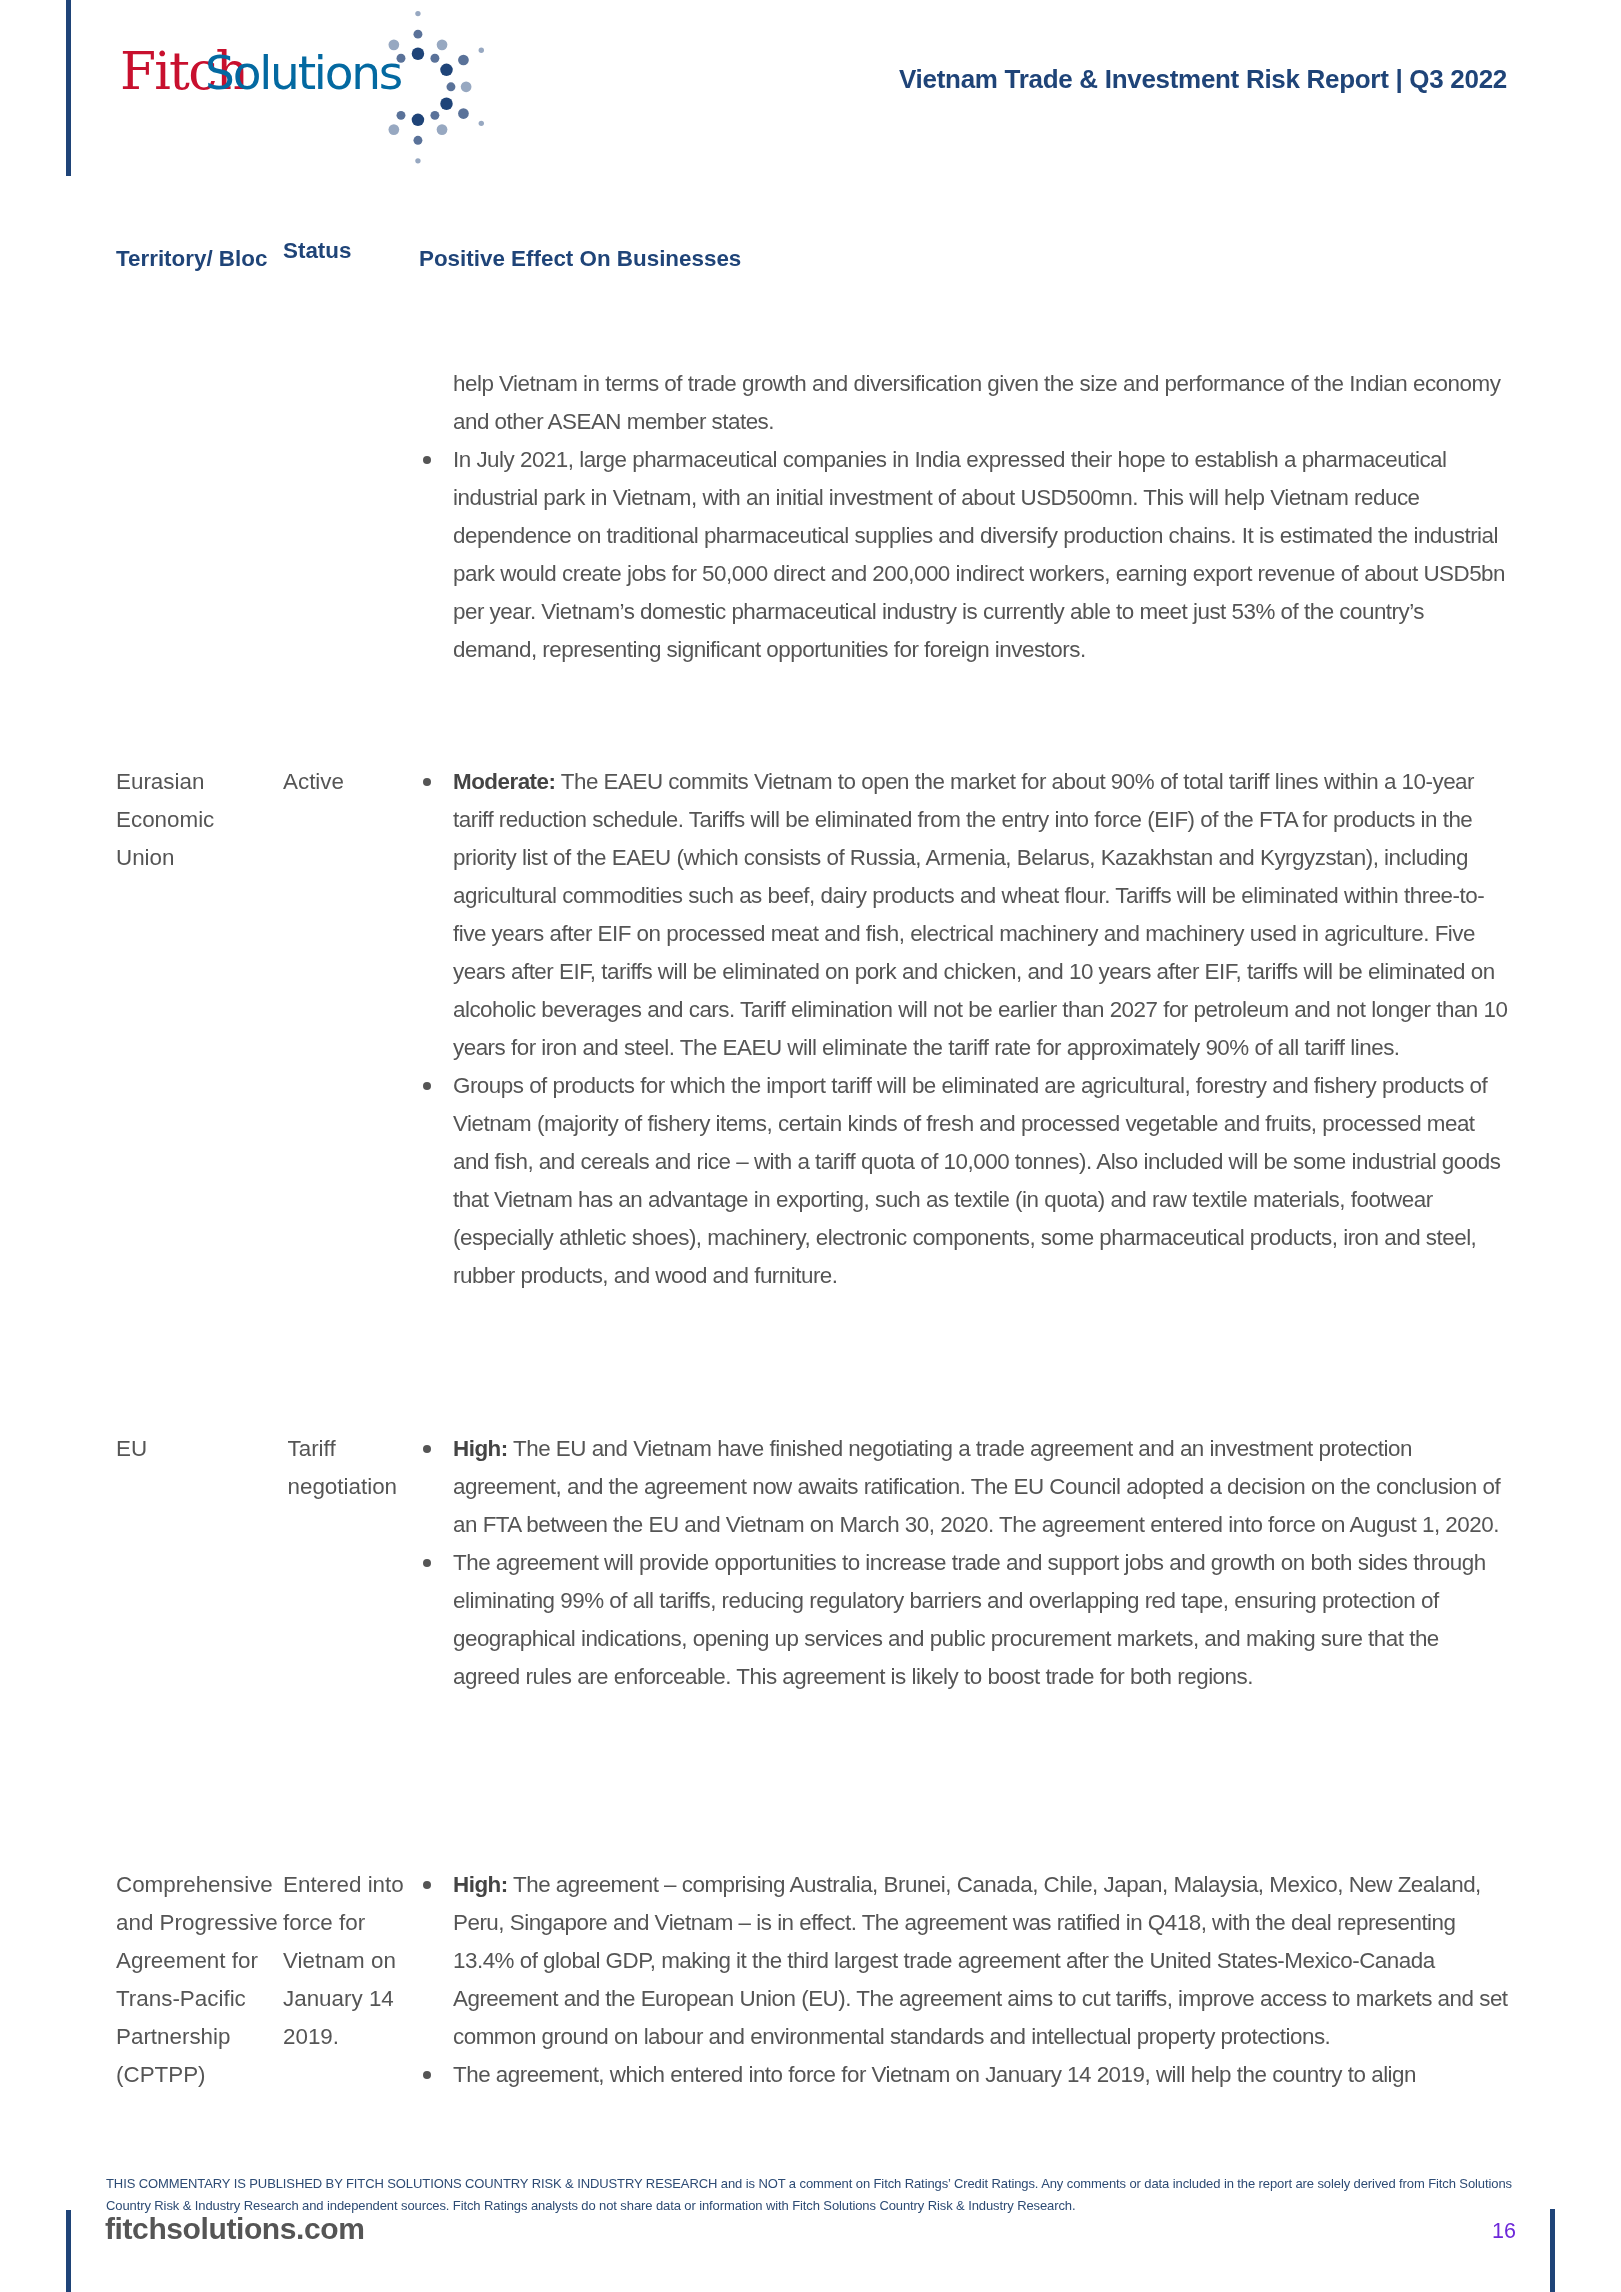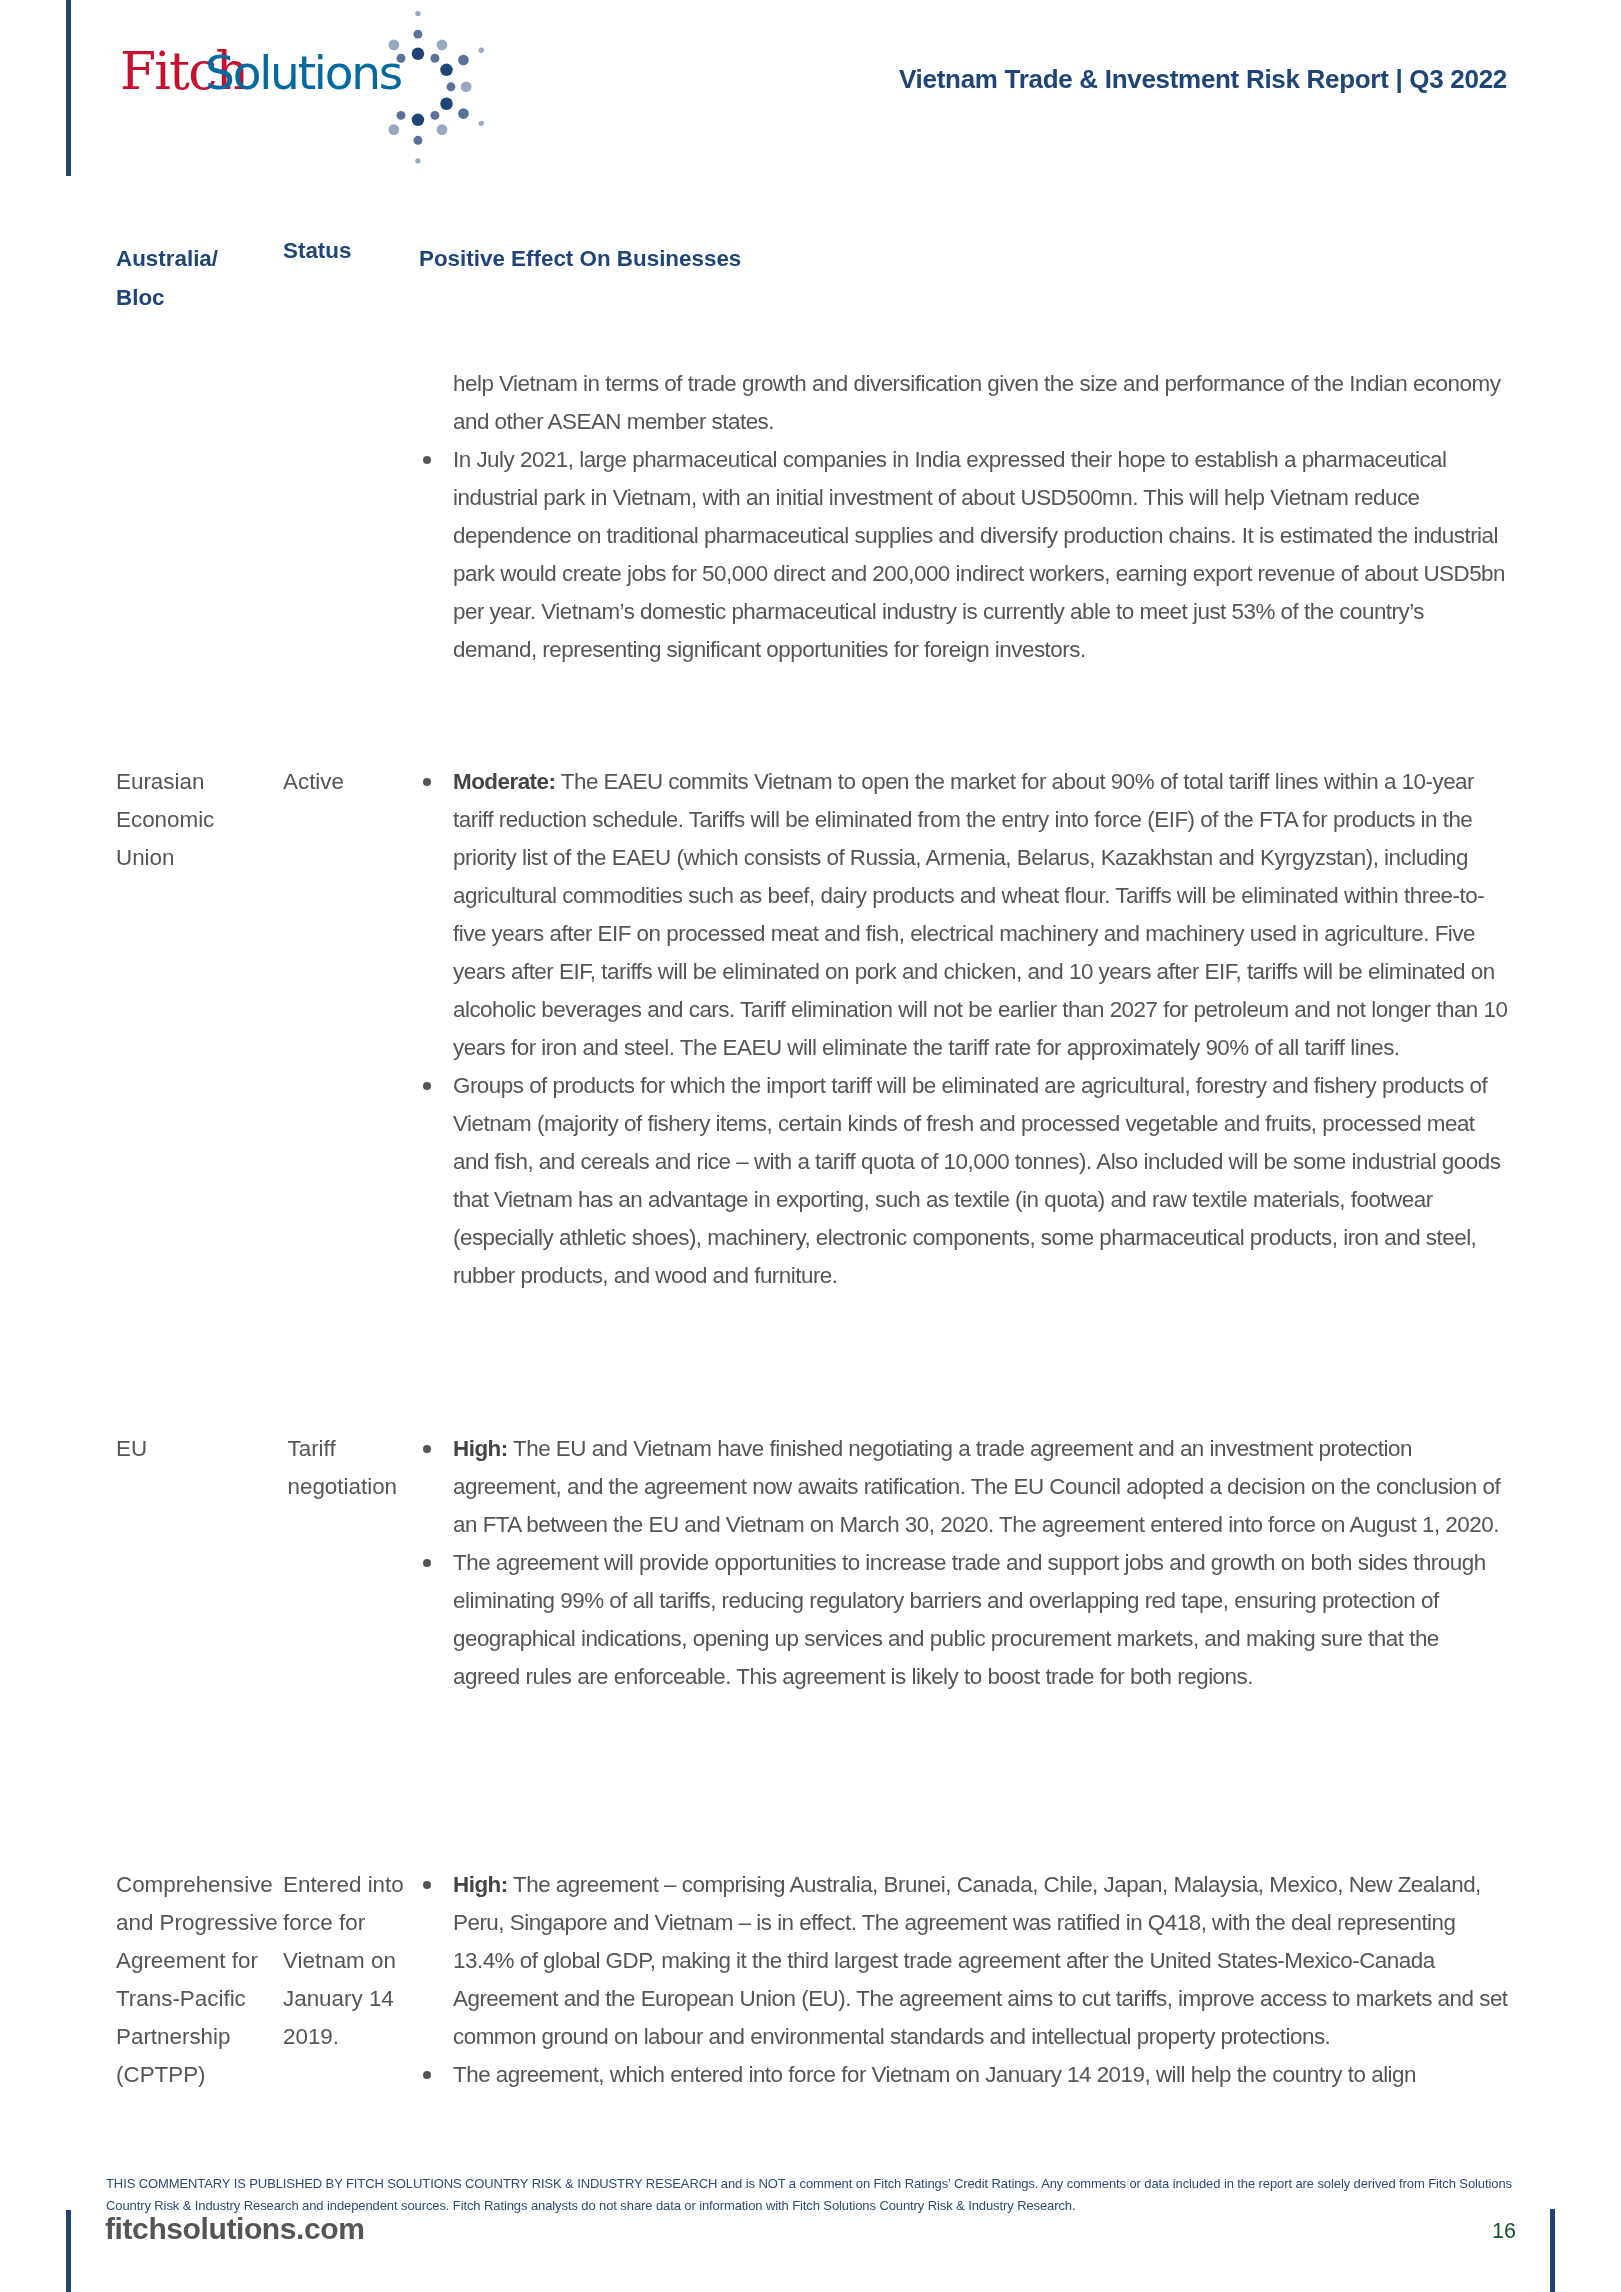--- a/index.html
+++ b/index.html
@@ -37,21 +37,21 @@
   .cell-effect b { color: #444; margin-top: 12px; }
 
   #row-india { top: 365px; }
   #row-eaeu { top: 763px; }
   #row-eu { top: 1430px; }
   #row-cptpp { top: 1866px; }
 
   #disclaimer { position: absolute; left: 106px; top: 2173px; width: 1442px; font-size: 13px; line-height: 22.4px;
                 color: #2d4b74; letter-spacing: -0.1px; }
   #site-url { position: absolute; left: 105px; top: 2212px; font-size: 30px; font-weight: bold; color: #555; letter-spacing: -0.4px; }
-  #page-number { position: absolute; left: 1492px; top: 2219px; font-size: 21.5px; color: #14532d; }
+  #page-number { position: absolute; left: 1492px; top: 2219px; font-size: 21.5px; color: #6d28d9; }
 </style>
 </head>
 <body>
 
 <div class="bar" id="bar-top"></div>
 
 <div id="logo">
   <span id="logo-fitch">Fitch</span>
   <span id="logo-solutions">Solutions</span>
   <svg id="logo-dots" width="116" height="170" viewBox="420 0 130 190" style="left: 256px; top: -36px;">
@@ -75,21 +75,21 @@
       <circle cx="486" cy="129" r="5" fill="#5a7299"></circle>
       <circle cx="440" cy="145" r="6" fill="#97a8c1"></circle>
       <circle cx="494" cy="145" r="6" fill="#97a8c1"></circle>
       <circle cx="467" cy="157" r="5" fill="#5a7299"></circle>
       <circle cx="467" cy="180" r="3" fill="#97a8c1"></circle>
     </svg>
 </div>
 
 <div id="report-title">Vietnam Trade &amp; Investment Risk Report | Q3 2022</div>
 
-<div id="th-territory" class="th">Australia/ Bloc</div>
+<div id="th-territory" class="th">Territory/ Bloc</div>
 <div id="th-status" class="th">Status</div>
 <div id="th-effect" class="th">Positive Effect On Businesses</div>
 
 <div class="row" id="row-india">
   <div class="cell-territory"></div>
   <div class="cell-status"></div>
   <div class="cell-effect">
     <div class="cont">help Vietnam in terms of trade growth and diversification given the size and performance of the Indian economy and other ASEAN member states.</div>
     <ul>
       <li><span class="dot"></span><b></b><span>In July 2021, large pharmaceutical companies in India expressed their hope to establish a pharmaceutical industrial park in Vietnam, with an initial investment of about USD500mn. This will help Vietnam reduce dependence on traditional pharmaceutical supplies and diversify production chains. It is estimated the industrial park would create jobs for 50,000 direct and 200,000 indirect workers, earning export revenue of about USD5bn per year. Vietnam’s domestic pharmaceutical industry is currently able to meet just 53% of the country’s demand, representing significant opportunities for foreign investors.</span></li>

